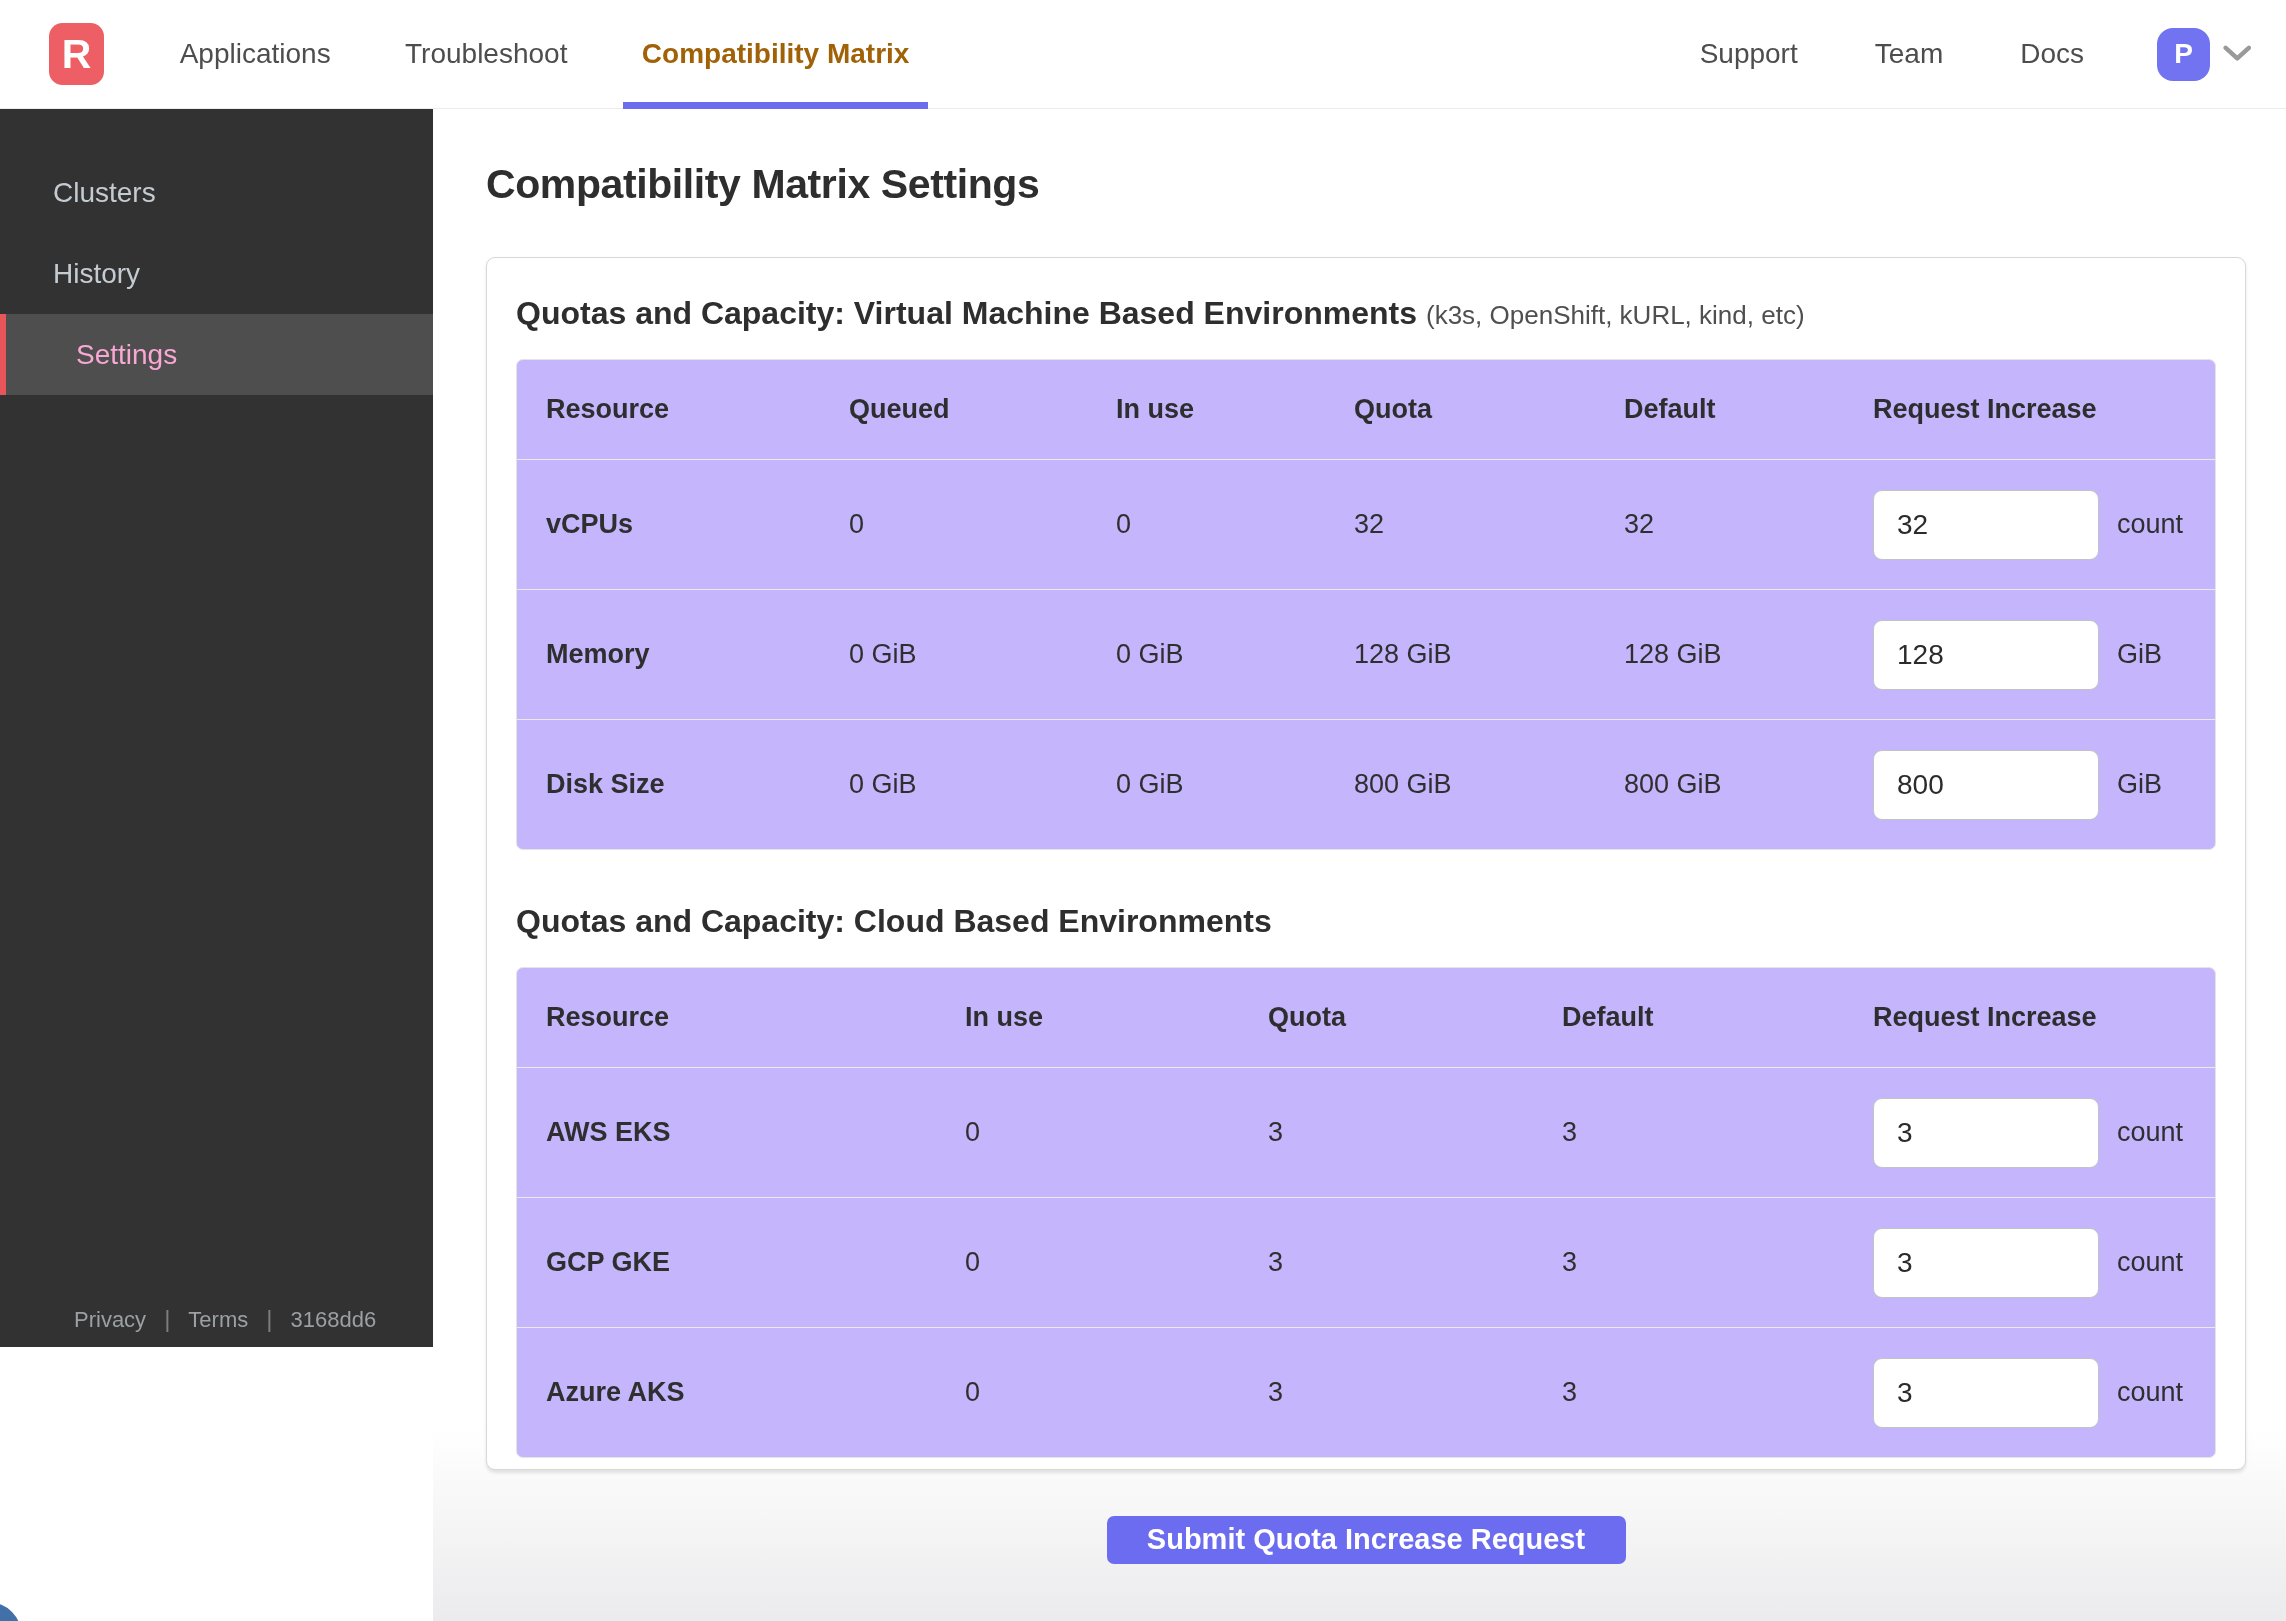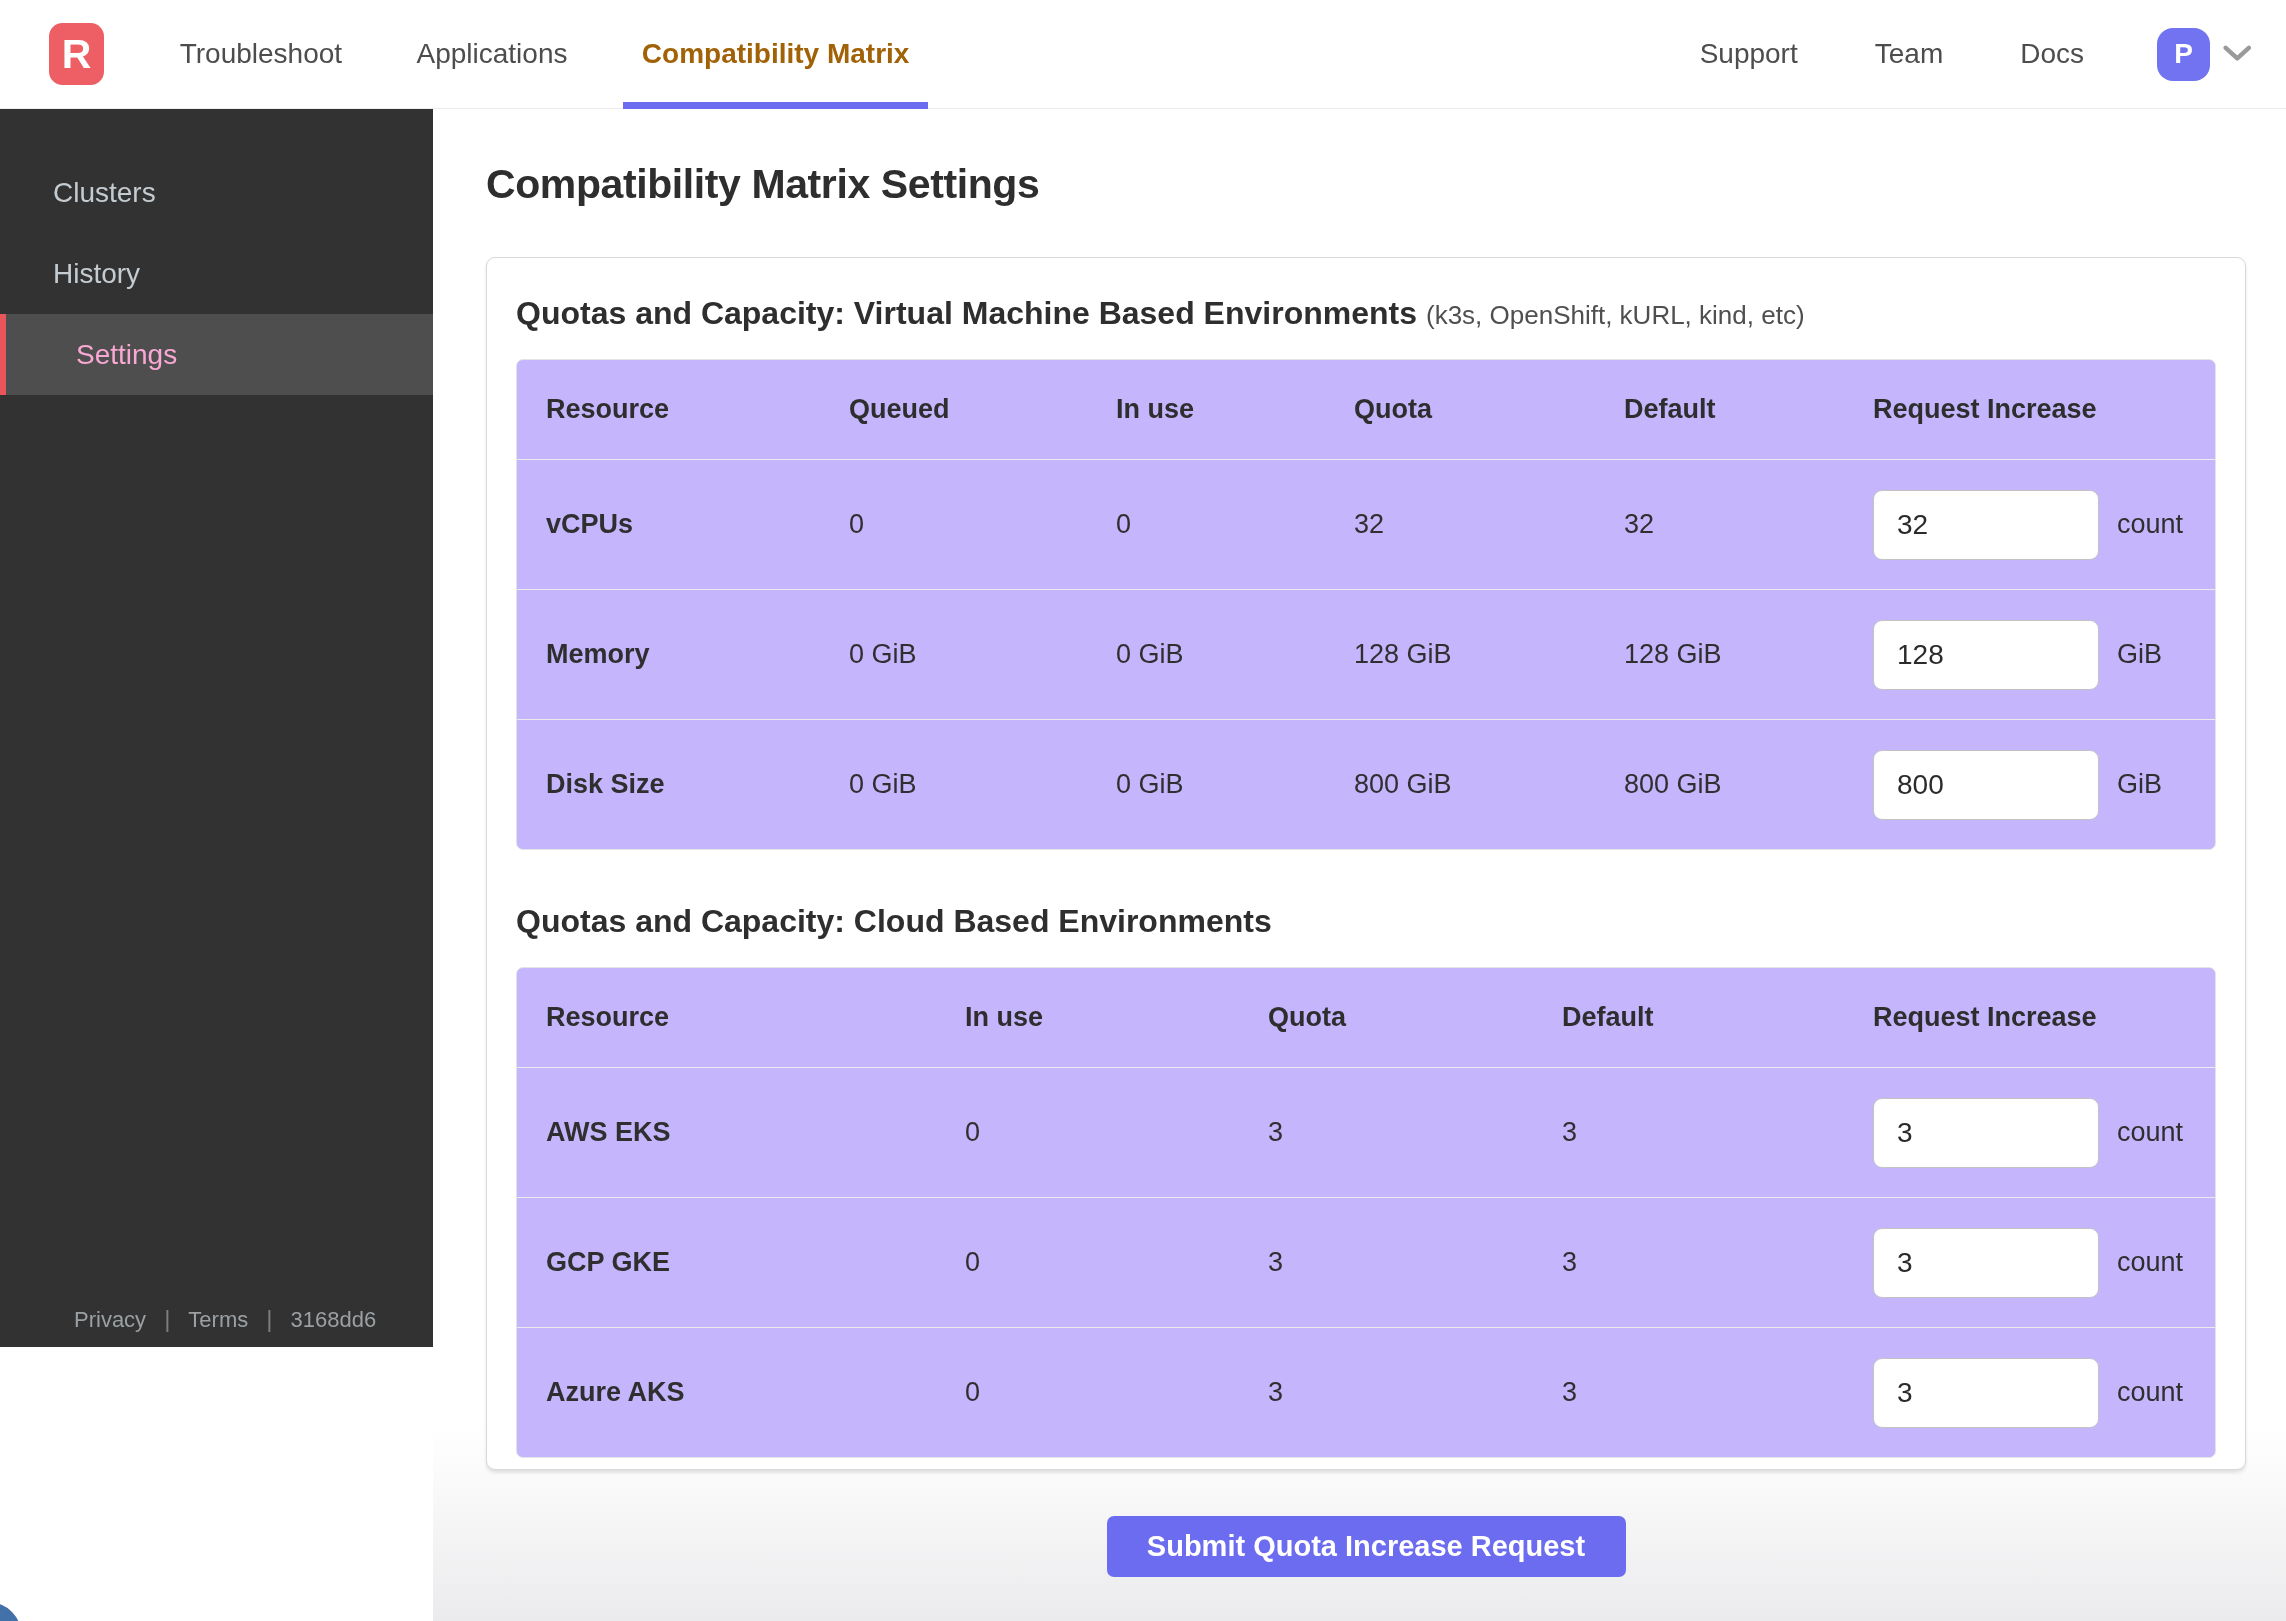--- a/index.html
+++ b/index.html
@@ -61,33 +61,33 @@
     border-top:1.8px solid #ebebeb; padding:0 29px; }
   .t1 .thead, .t1 .trow { grid-template-columns:303px 267px 238px 270px 249px 1fr; }
   .t2 .thead, .t2 .trow { grid-template-columns:419px 303px 294px 311px 1fr; }
   .resource-cell { font-weight:bold; }
   .request-cell { display:flex; align-items:center; }
   .request-input { width:226px; height:70px; border:1.8px solid #c3c3c3; border-radius:9px;
     font-family:"Liberation Sans", sans-serif; font-size:28px; color:#2b2b2b;
     padding-left:23px; outline:none; background:#fff; }
   .unit { margin-left:18px; font-size:27px; color:#2f2f2f; }
 
-  .submit-btn { display:block; margin:46px auto 0; width:519px; height:61px; border:none;
+  .submit-btn { display:block; margin:46px auto 0; width:519px; height:48px; border:none;
     border-radius:7.1px; background:#6c6cf0; color:#fff; font-family:"Liberation Sans", sans-serif;
     font-size:29px; font-weight:bold; cursor:pointer; }
 </style>
 </head>
 <body>
 
 <div class="navbar">
   <div class="logo">R</div>
 
   <div class="tabs">
+    <div class="tab">Applications</div>
     <div class="tab">Troubleshoot</div>
-    <div class="tab">Applications</div>
     <div class="tab active">Compatibility Matrix</div>
   </div>
 
   <div class="nav-right">
     <div class="nav-link">Support</div>
     <div class="nav-link">Team</div>
     <div class="nav-link">Docs</div>
     <div class="avatar-group">
       <div class="avatar">P</div>
       <span class="chevron">

